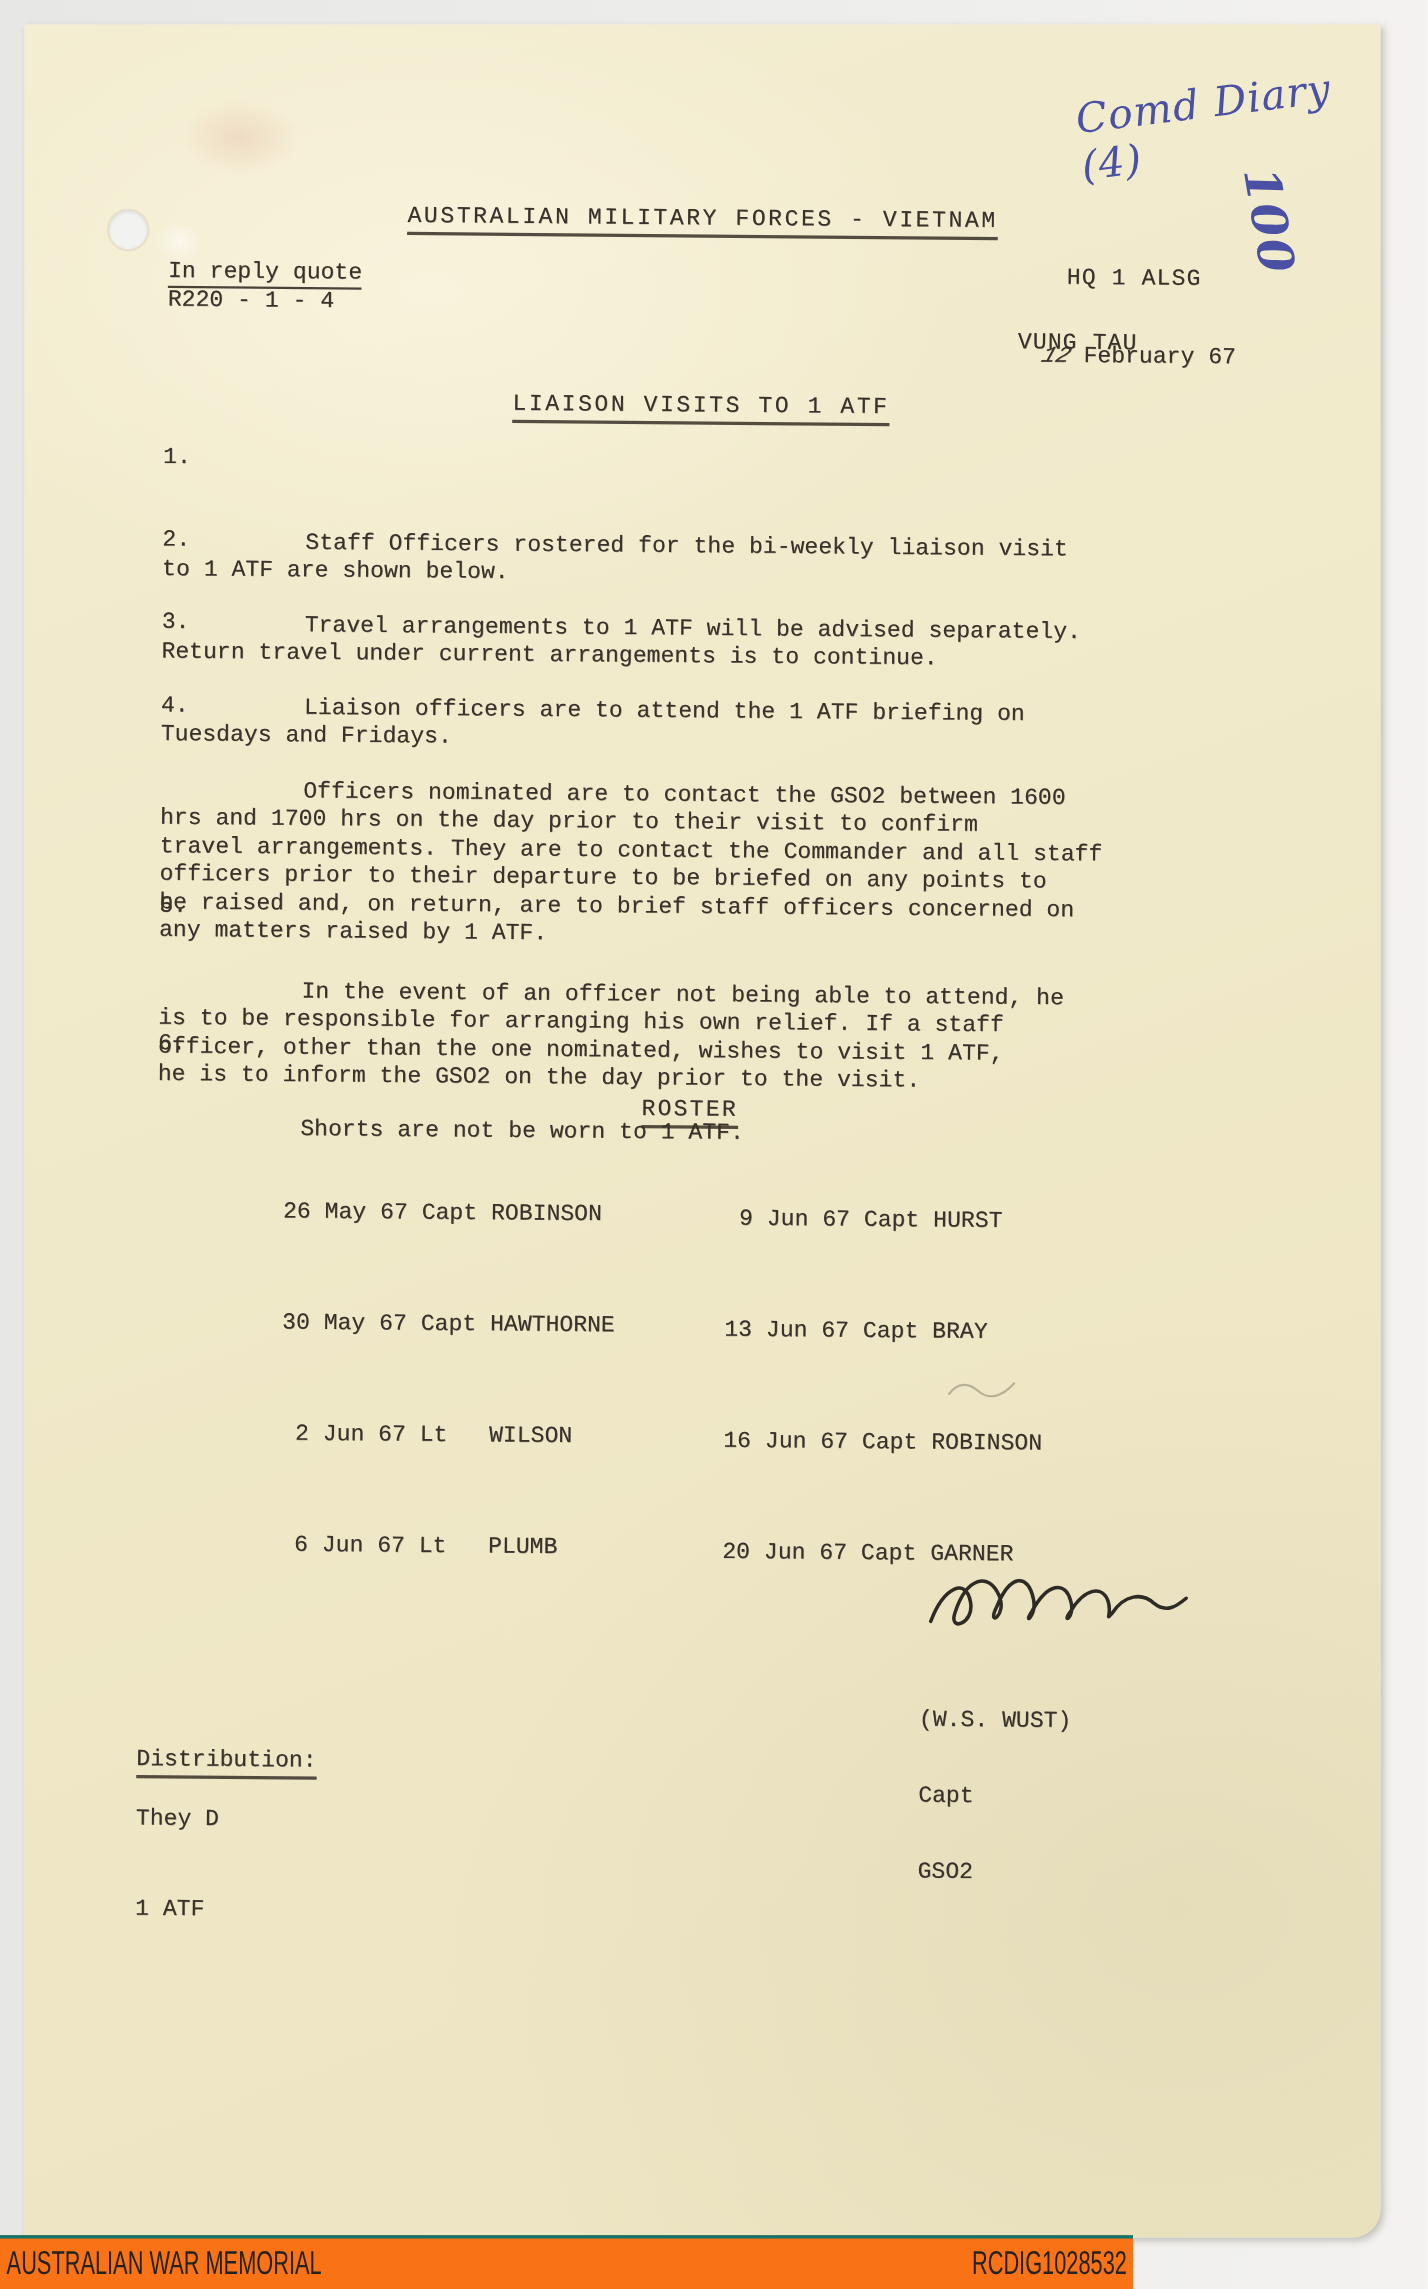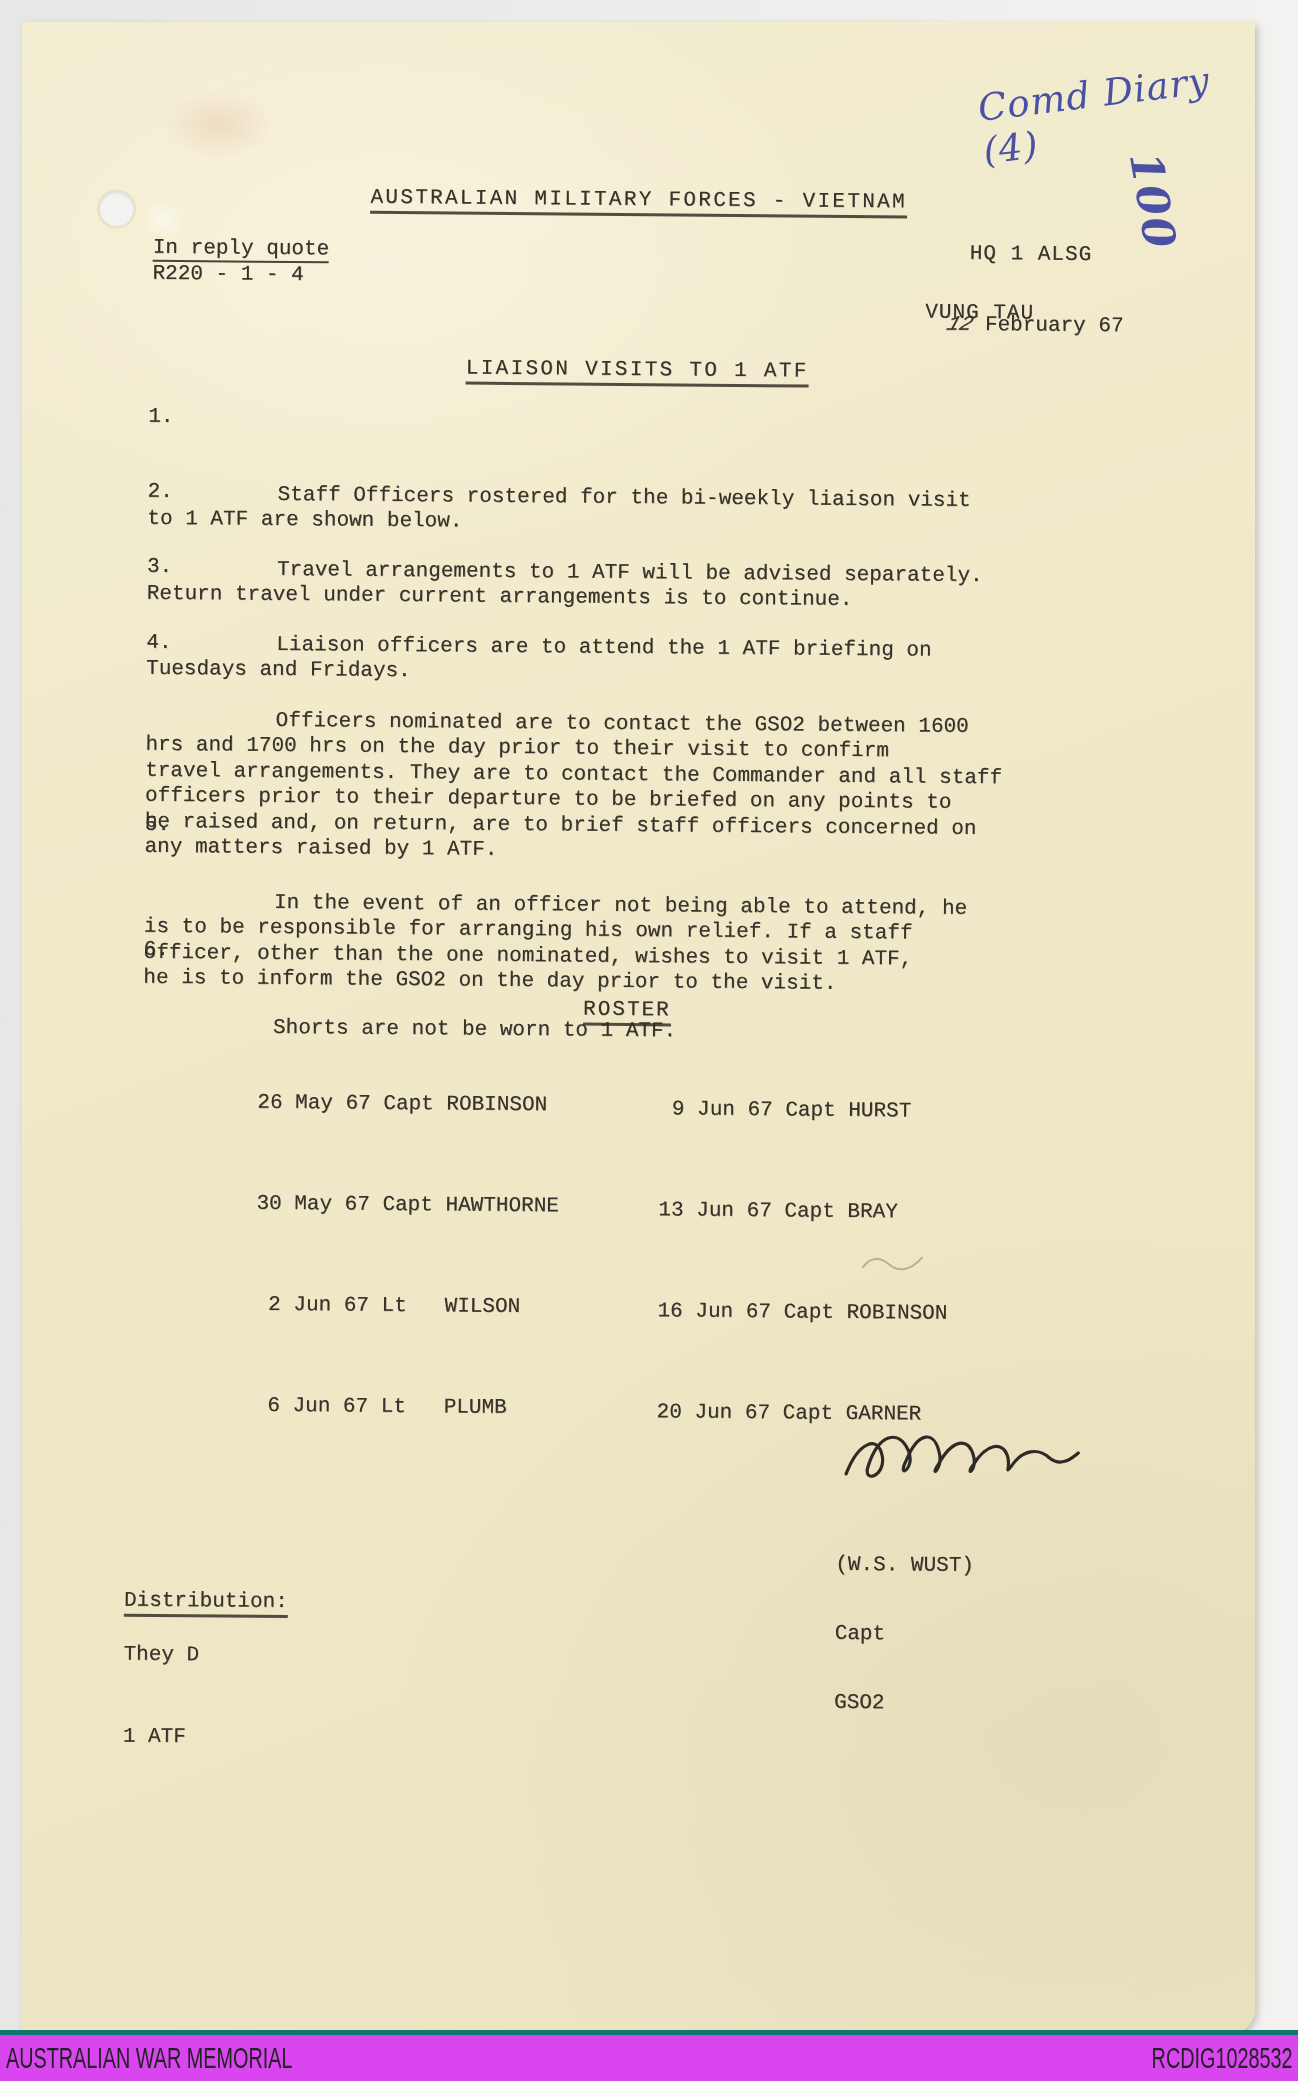--- a/index.html
+++ b/index.html
@@ -49,22 +49,22 @@
     transform:rotate(20deg);
   }
   .smudge {
     position:absolute; left:120px; top:55px; width:150px; height:95px;
     background:radial-gradient(closest-side, rgba(212,110,100,0.16), rgba(212,110,100,0) 72%);
   }
   .sig-scribble { position:absolute; left:823px; top:1388px; }
   .pencil-mark  { position:absolute; left:848px; top:1224px; opacity:0.6; }
   .sig-block { left:825px; top:1479px; line-height:23px; }
   .footer-bar {
-    position:absolute; left:0; bottom:0; width:1298px; height:46px; background:#d946ef;
-    border-top:5px solid #0f766e;
+    position:absolute; left:0; bottom:0; width:1030px; height:46px; background:#f97316;
+    border-top:3px solid #0f766e;
   }
   .footer-text {
     position:absolute; top:6px; font-size:30px; color:#222; font-family:"Liberation Sans",sans-serif;
   }
   .fx-left  { left:6px;  transform:scaleX(0.66); transform-origin:0 0; }
   .fx-right { right:6px; transform:scaleX(0.66); transform-origin:100% 0; }
 </style>
 </head>
 <body>
 

